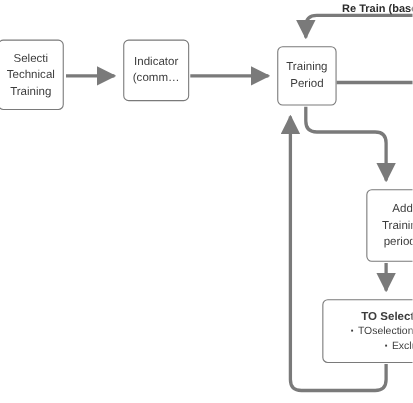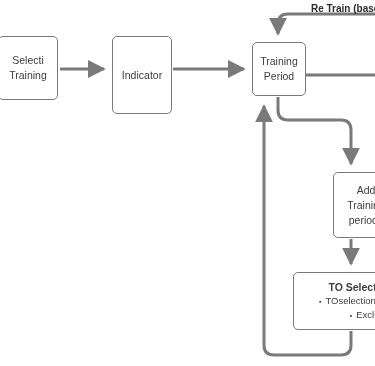--- a/index.html
+++ b/index.html
@@ -36,21 +36,21 @@
     color:#3d3d3d;
     font-size:10.5px;
     line-height:15px;
     text-align:center;
     z-index:3;
   }
   .node .ln{display:block;white-space:nowrap;}
 
   
   #n-assign{left:-2px;top:36px;width:60px;height:64px;}
-  #n-indicator{left:112px;top:36px;width:60px;height:78px;}
+  #n-indicator{left:112px;top:36px;width:60px;height:56px;}
   #n-training{left:252px;top:42px;width:54px;height:54px;}
   #n-addtp{left:333px;top:172px;width:66px;height:66px;}
   #n-toselect{left:293px;top:272px;width:120px;height:58px;
     align-items:flex-end;justify-content:center;padding:6px 8px 6px 10px;}
 
   #n-toselect .title{
     font-weight:bold;color:#3d3d3d;font-size:10.5px;
     line-height:14px;white-space:nowrap;width:100%;text-align:center;
   }
   #n-toselect ul{
@@ -104,25 +104,27 @@
       <path d="M 278 97 L 278 110 Q 278 120 288 120 L 341 120 Q 351 120 351 130 L 351 164" marker-end="url(#ah)"></path>
 
       <path d="M 351 239 L 351 264" marker-end="url(#ah)"></path>
 
       <path d="M 351 331 L 351 345 Q 351 355 341 355 L 274 355 Q 264 355 264 345 L 264 106" marker-end="url(#ah)"></path>
     </g>
   </svg>
 
   <div class="node" id="n-assign">
     <span class="ln">Selecti</span>
+    <span class="ln">Technical</span>
     <span class="ln">Training</span>
   </div>
 
   <div class="node" id="n-indicator">
     <span class="ln">Indicator</span>
+    <span class="ln">(comm…</span>
   </div>
 
   <div class="node" id="n-training">
     <span class="ln">Training</span>
     <span class="ln">Period</span>
   </div>
 
   <div class="node" id="n-addtp">
     <span class="ln">Add</span>
     <span class="ln">Training</span>

